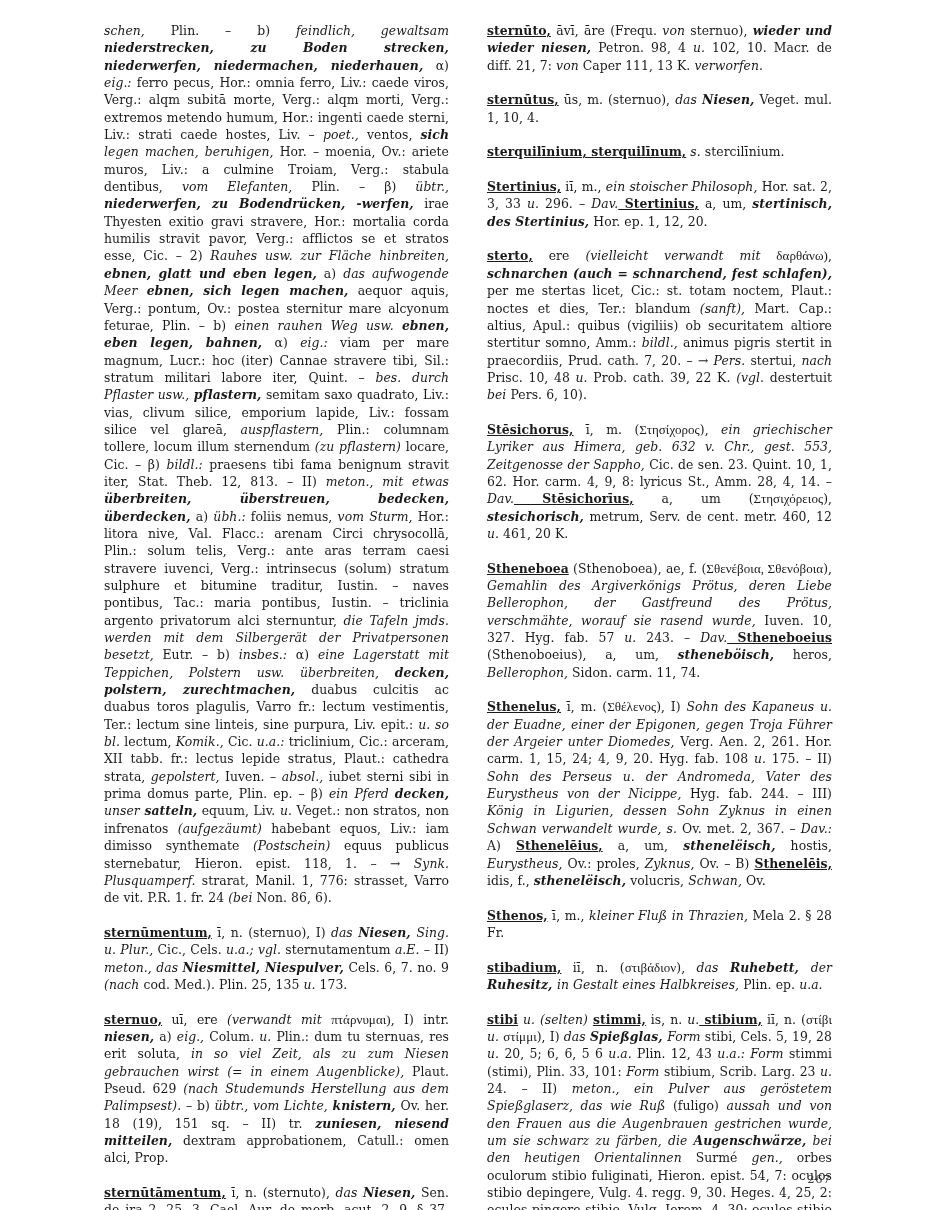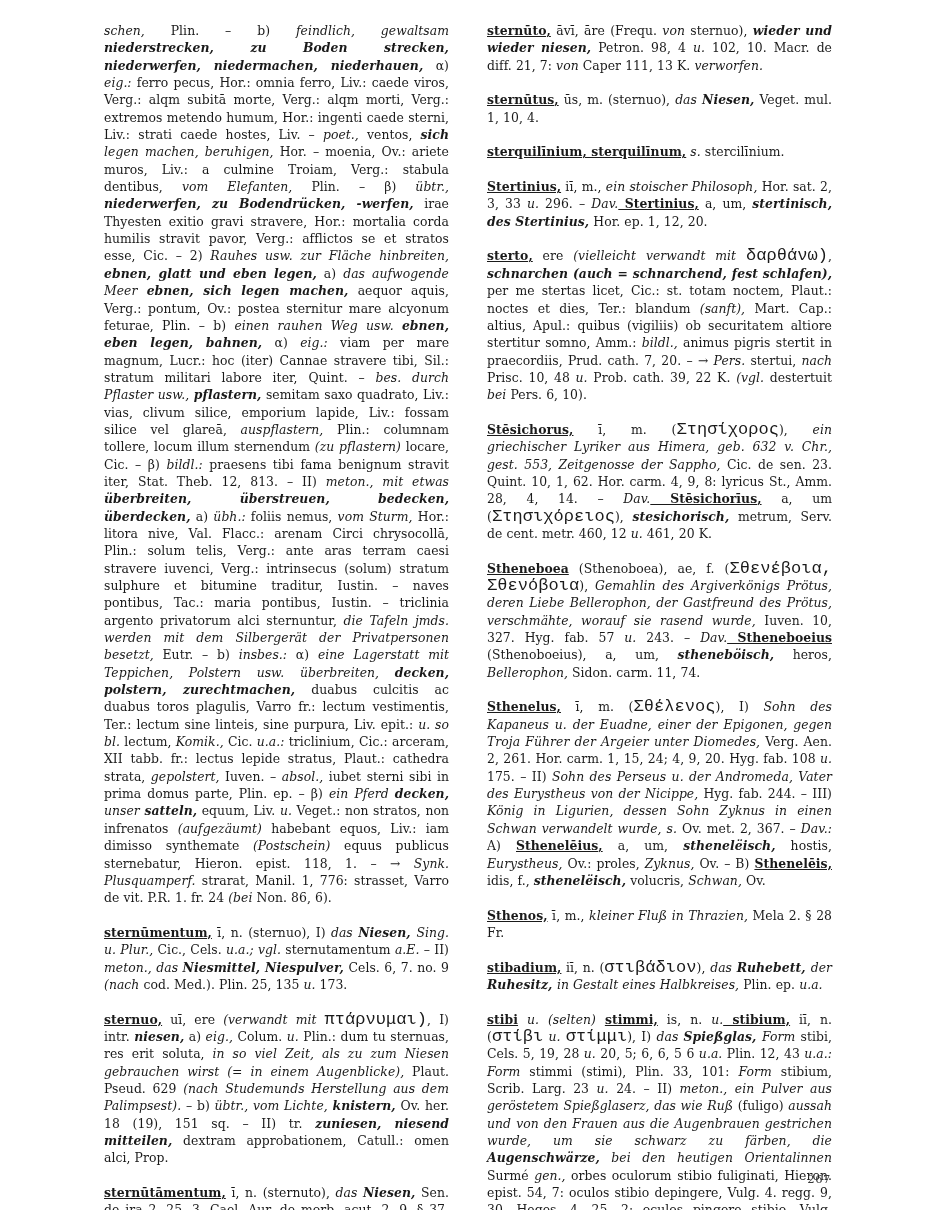--- a/index.html
+++ b/index.html
@@ -59,24 +59,24 @@
   }
   i, .i {
     font-style: italic;
     font-weight: normal;
   }
   .bi {
     font-weight: bold;
     font-style: italic;
   }
   .gk {
-    font-family: Liberation Mono, monospace;
+    font-family: Liberation Serif, serif;
     font-style: normal;
     font-weight: normal;
-    font-size: 17px;
+    font-size: 13px;
   }
   #page-number {
     position: absolute;
     right: 104px;
     bottom: 24px;
     font-size: 11.5px;
     color: #3a3a3a;
     letter-spacing: 0.6px;
     font-family: "DejaVu Serif", "Liberation Serif", serif;
   }

